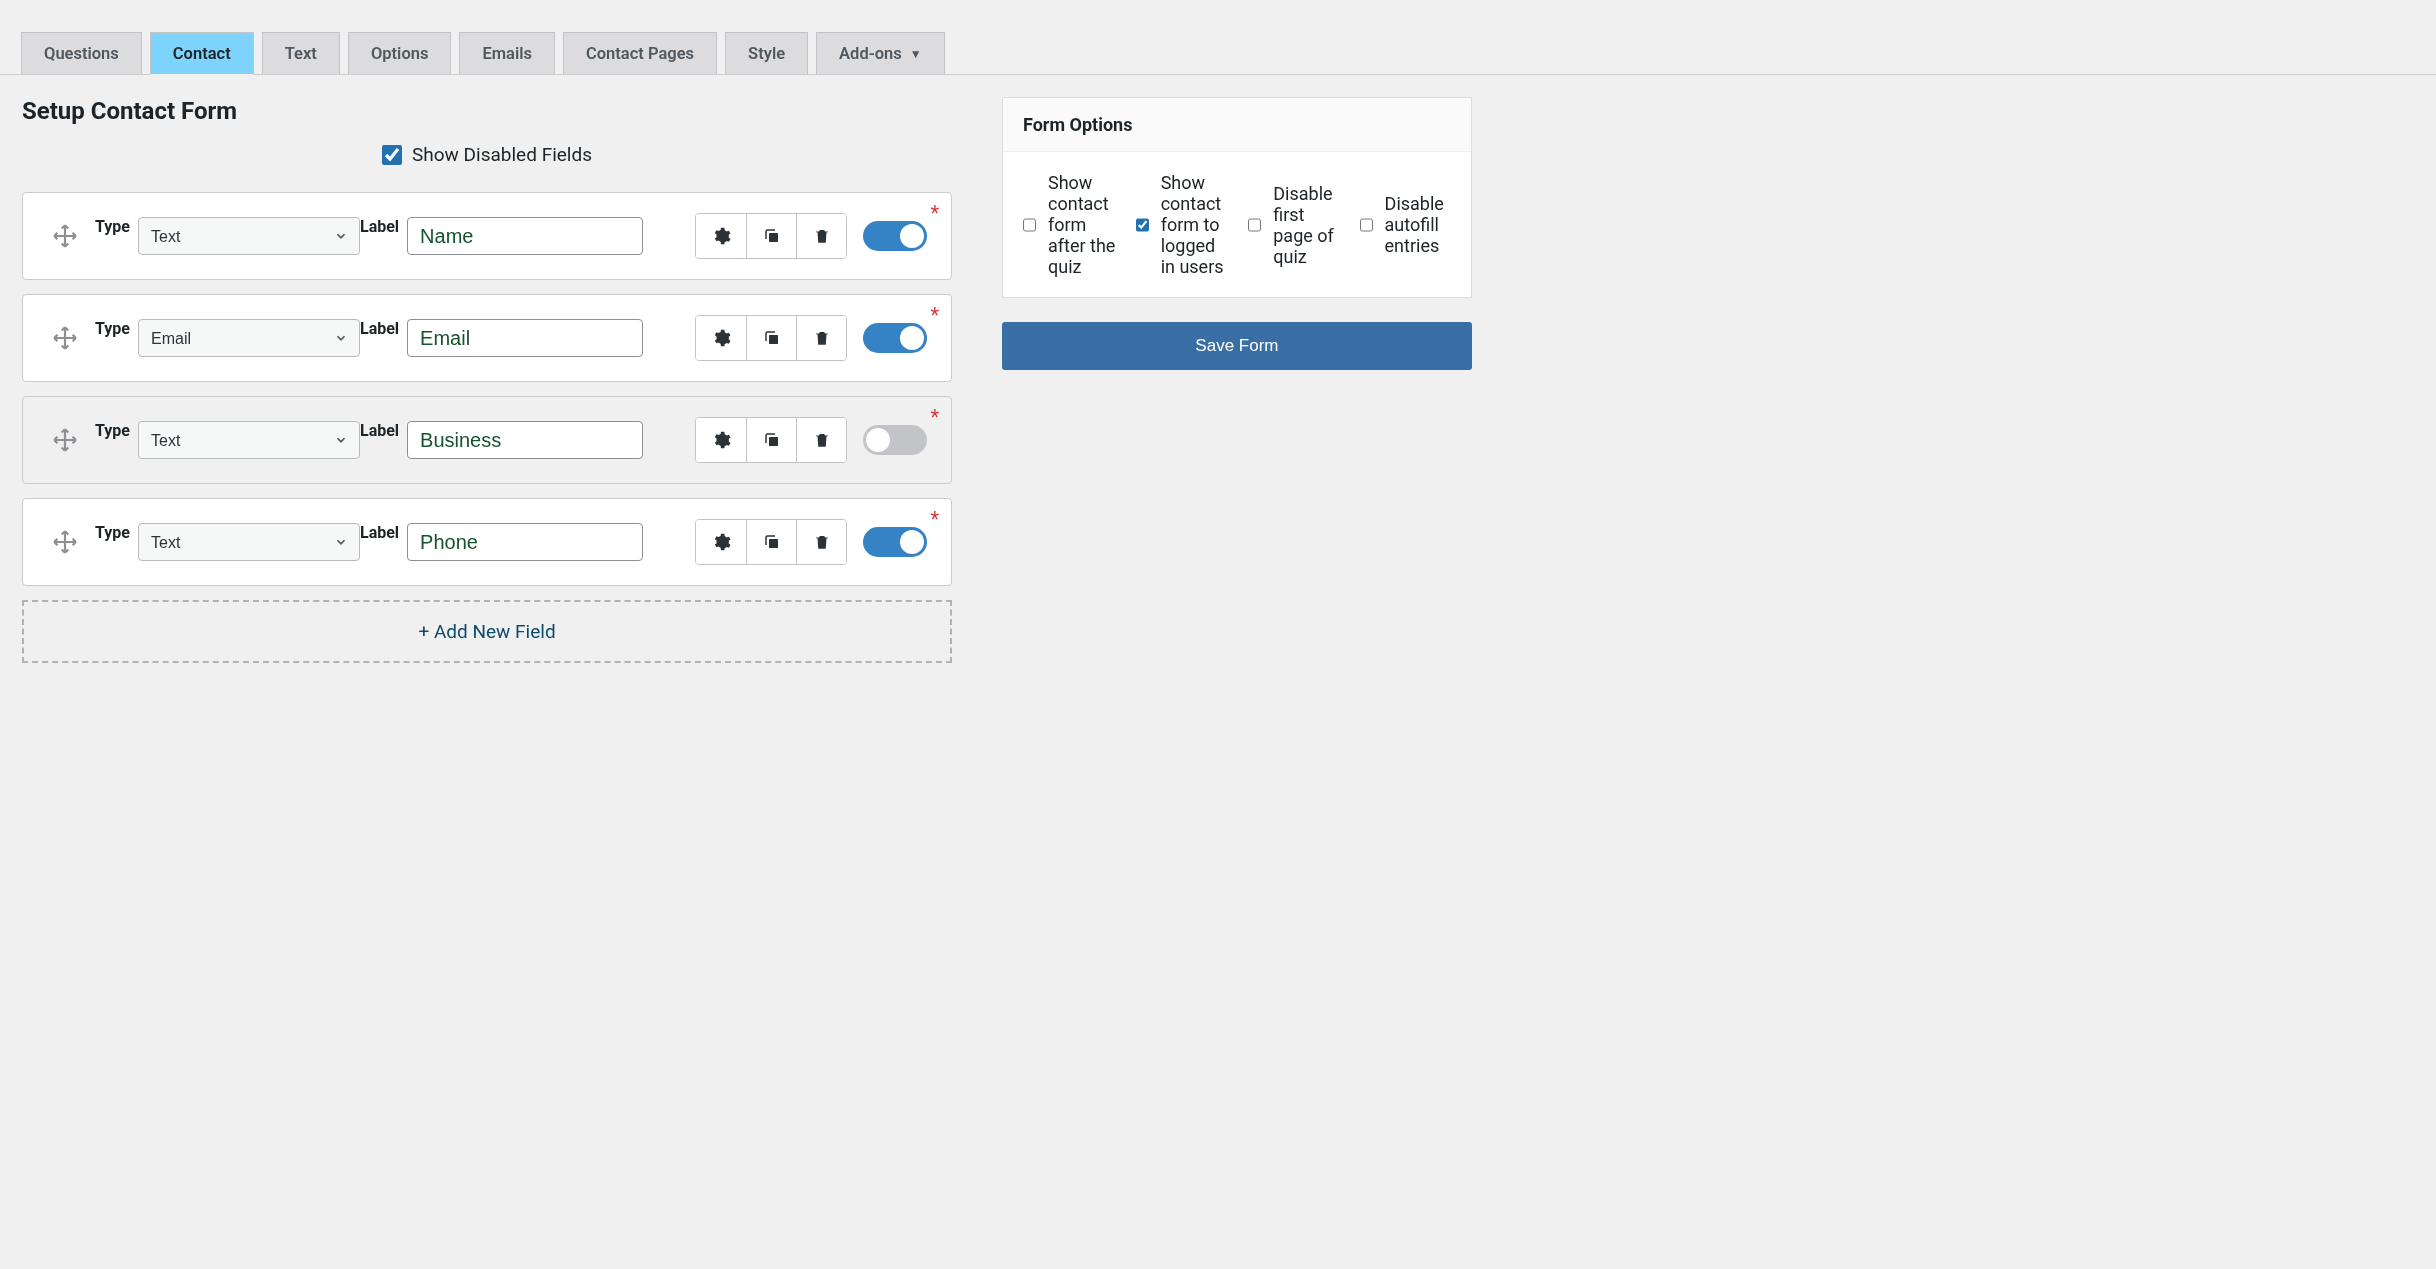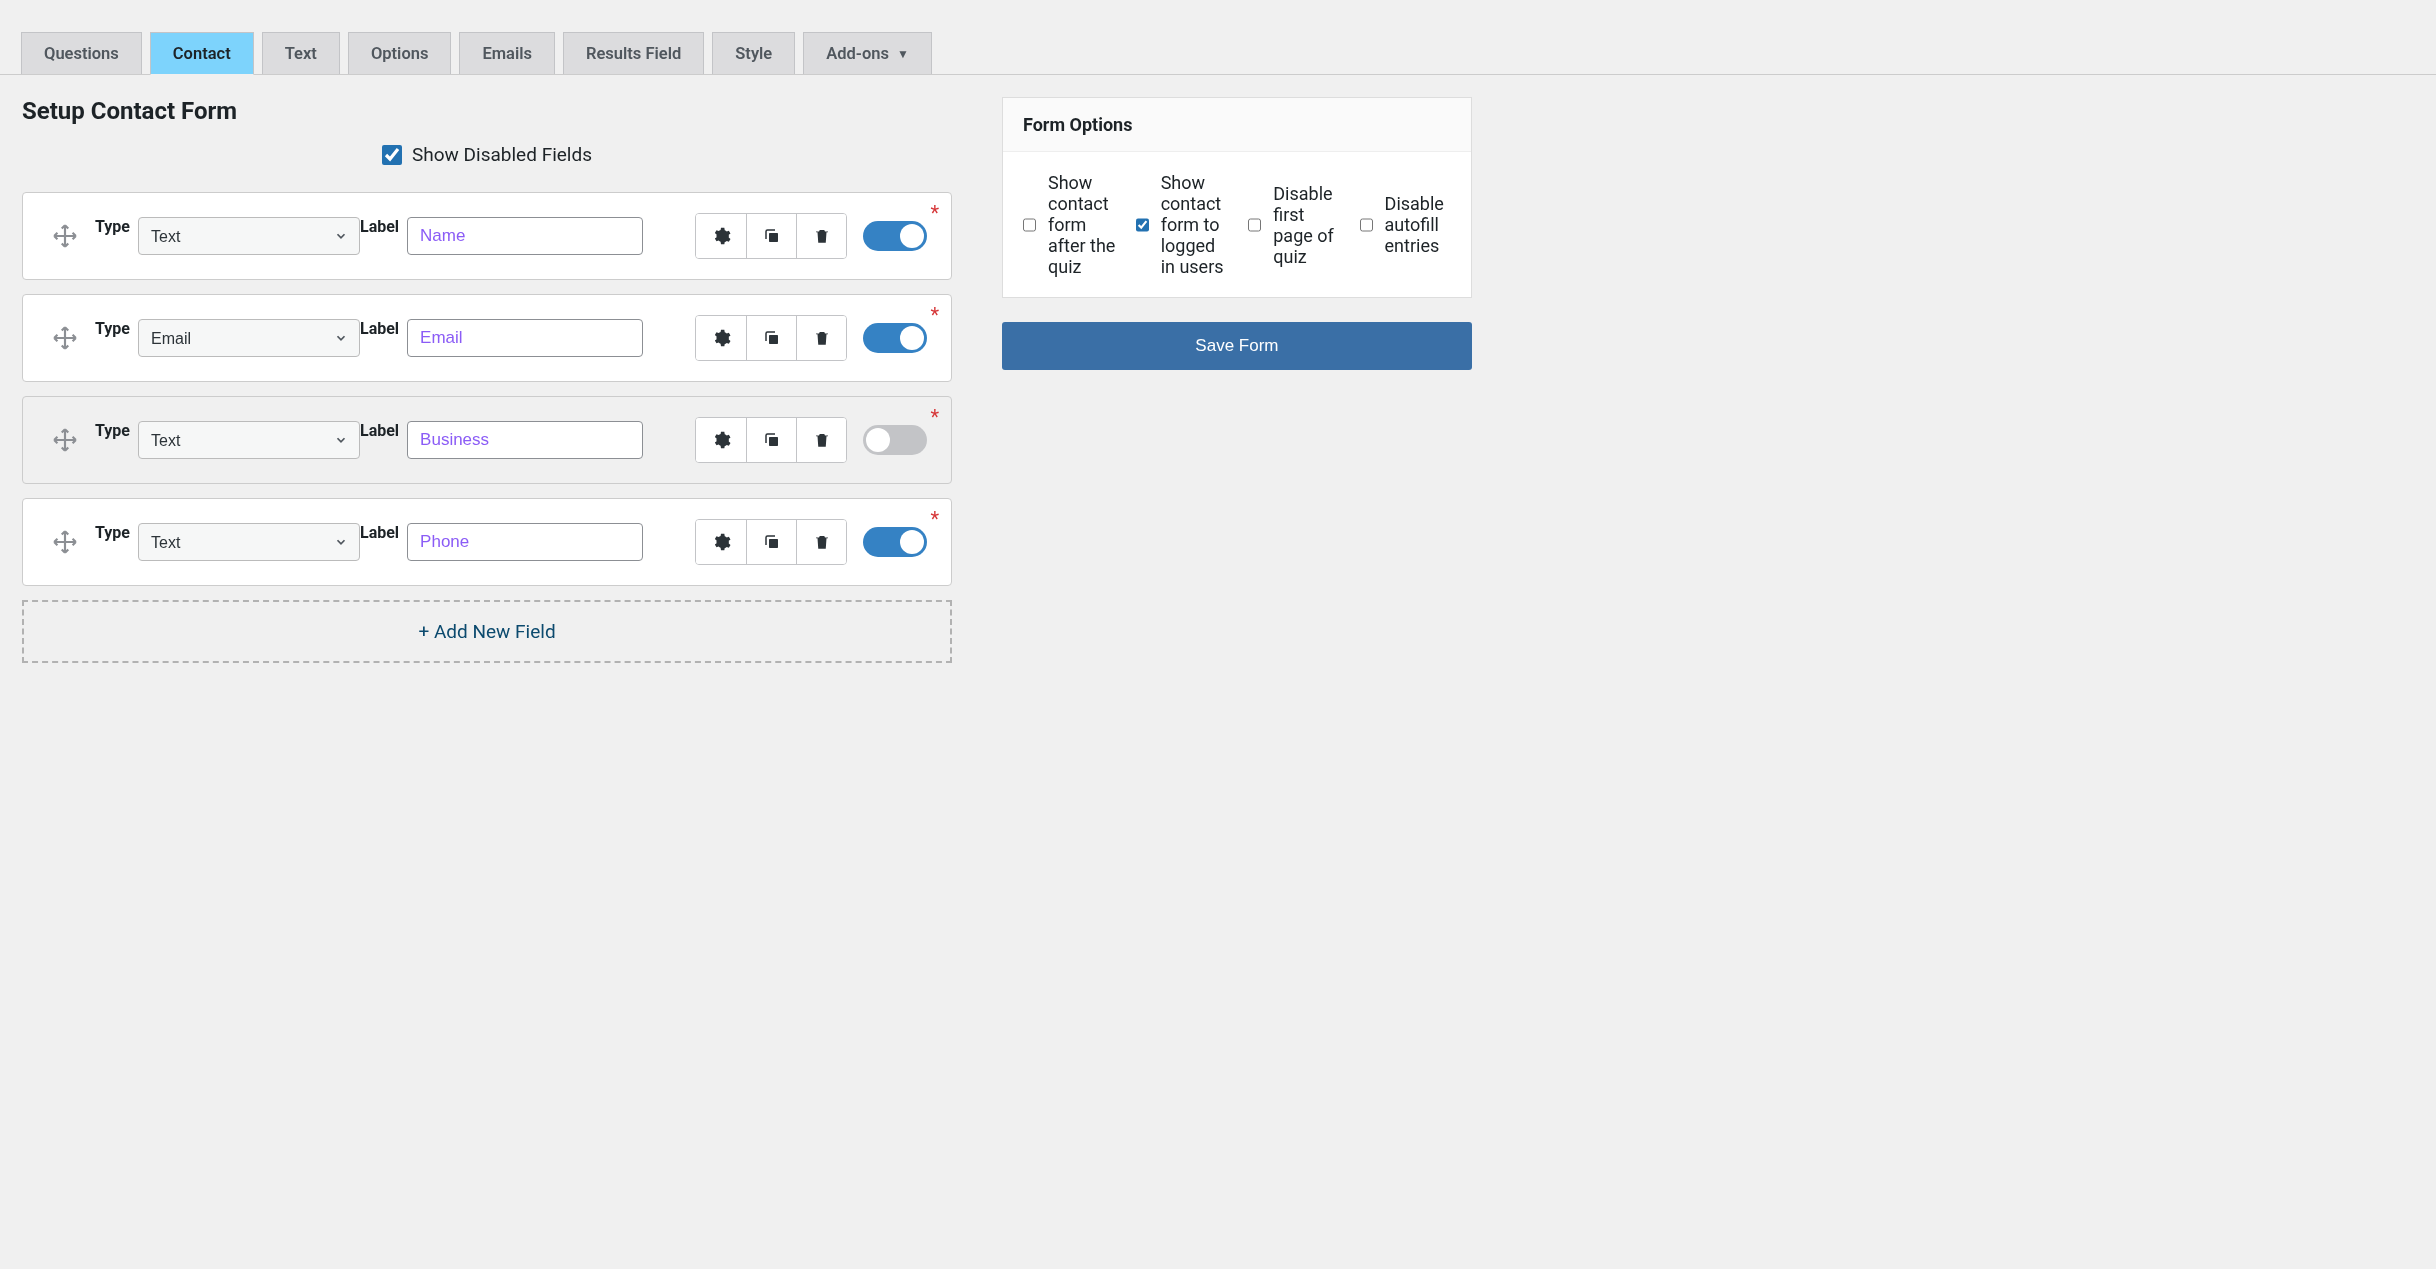--- a/index.html
+++ b/index.html
@@ -89,22 +89,22 @@
     .select-wrap .chev {
       position: absolute; right: 12px; top: 50%; transform: translateY(-50%);
       pointer-events: none; color: #50575e;
     }
     .text-input {
       width: 236px; height: 38px;
       background: #fff;
       border: 1px solid #8c8f94;
       border-radius: 4px;
       padding: 0 12px;
-      font-size: 17px;
-      color: #8b5cf6;
+      font-size: 20px;
+      color: #14532d;
     }
     .actions {
       display: flex; margin-left: 52px;
       border: 1px solid #c3c4c7;
       border-radius: 4px;
       overflow: hidden;
       background: #fff;
     }
     .action-btn {
       width: 50px; height: 44px;
@@ -179,21 +179,21 @@
       <div class="tab">
         <span>Text</span>
       </div>
       <div class="tab">
         <span>Options</span>
       </div>
       <div class="tab">
         <span>Emails</span>
       </div>
       <div class="tab">
-        <span>Results Field</span>
+        <span>Contact Pages</span>
       </div>
       <div class="tab">
         <span>Style</span>
       </div>
       <div class="tab">
         <span>Add-ons</span>
         <span class="caret">▼</span>
       </div>
     </div>
 

